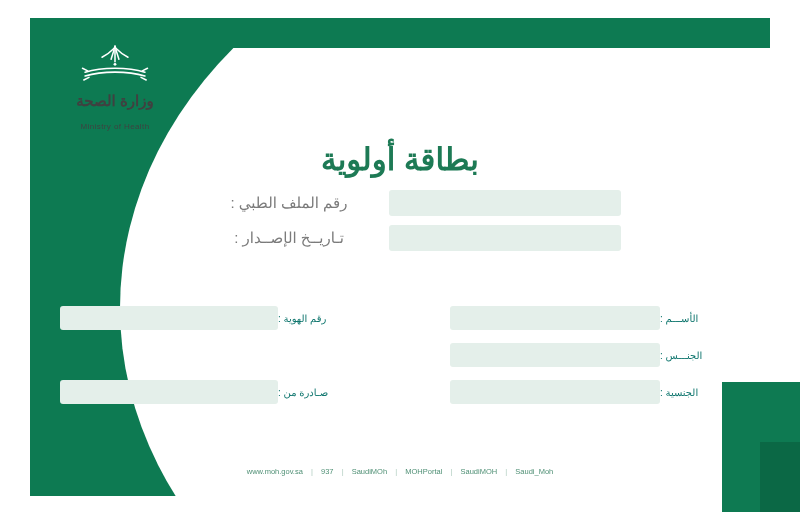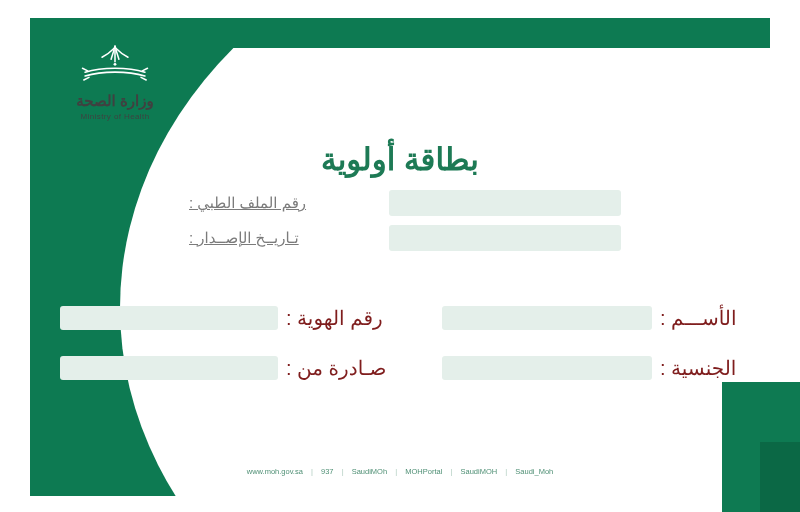--- a/index.html
+++ b/index.html
@@ -99,21 +99,21 @@
   }
   .logo-ar {
     font-size: 15px;
     font-weight: bold;
     letter-spacing: 0.5px;
     line-height: 1.2;
   }
   .logo-en {
     font-size: 8px;
     letter-spacing: 0.4px;
-    margin-top: 2px;
+    margin-top: 12px;
     opacity: 0.95;
   }
 
   
   .card-title {
     position: absolute;
     left: 0;
     right: 0;
     top: 128px;
     text-align: center;
@@ -135,26 +135,25 @@
   }
   .top-row {
     display: flex;
     flex-direction: row;
     align-items: center;
     justify-content: center;
     margin-bottom: 9px;
   }
   .top-label {
     width: 200px;
-    text-align: left;
+    text-align: center;
     font-size: 15px;
     color: #7b7b7b;
     padding-left: 10px;
     letter-spacing: 1px;
-    text-decoration: underline;
   }
   .top-input {
     width: 232px;
     height: 26px;
     background: #e4efea;
     border-radius: 3px;
   }
 
   
   .fields {
@@ -170,26 +169,25 @@
     align-items: center;
     justify-content: space-between;
     margin-bottom: 13px;
   }
   .field-cell {
     display: flex;
     flex-direction: row;
     align-items: center;
   }
   .f-label {
-    font-size: 20px;
-    color: #7f1d1d;
+    font-size: 10px;
+    color: #0f766e;
     white-space: nowrap;
     min-width: 88px;
     text-align: left;
-    padding-left: 8px;
     letter-spacing: 0.5px;
   }
   .f-label.right-col {
     min-width: 80px;
   }
   .f-input {
     width: 210px;
     height: 24px;
     background: #e4efea;
     border-radius: 3px;
@@ -276,20 +274,24 @@
         <div class="f-label right-col">الأســـم :</div>
         <div class="f-input"></div>
       </div>
       <div class="field-cell">
         <div class="f-label">رقم الهوية :</div>
         <div class="f-input small"></div>
       </div>
     </div>
 
     <div class="field-row">
+      <div class="field-cell">
+        <div class="f-label right-col">الجنـــس :</div>
+        <div class="f-input"></div>
+      </div>
     </div>
 
     <div class="field-row">
       <div class="field-cell">
         <div class="f-label right-col">الجنسية :</div>
         <div class="f-input"></div>
       </div>
       <div class="field-cell">
         <div class="f-label">صـادرة من :</div>
         <div class="f-input small"></div>

